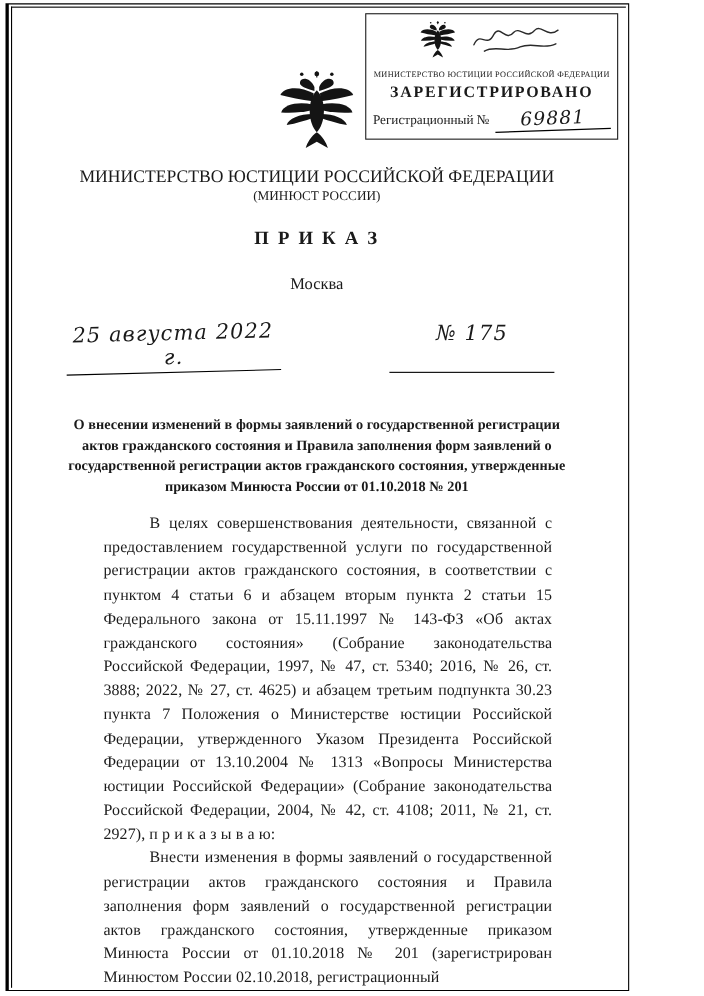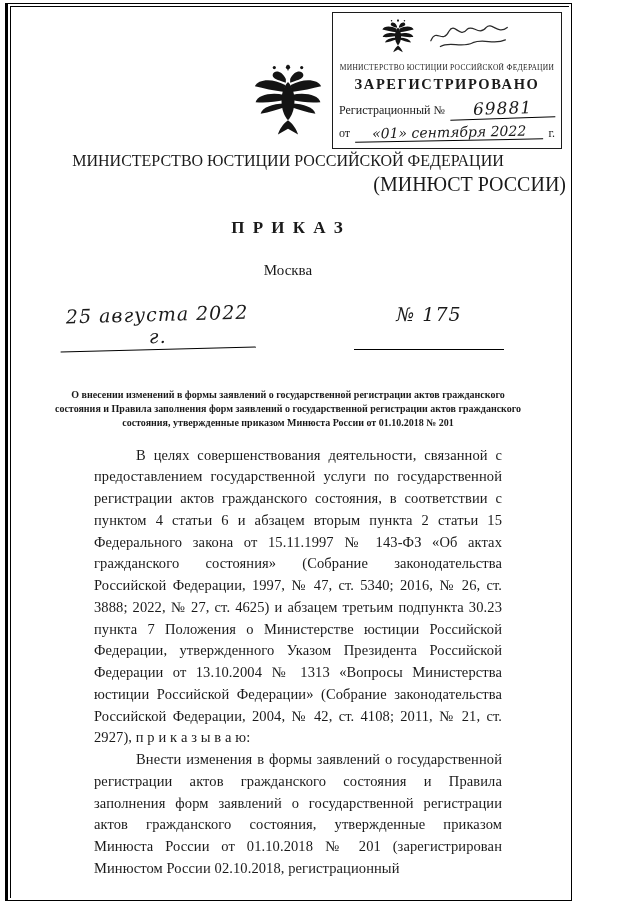--- a/index.html
+++ b/index.html
@@ -20,30 +20,30 @@
   .stamp-row{display:flex;align-items:baseline;gap:5px;font-size:12px;margin-top:5px;}
   .hw{font-family:"DejaVu Serif",serif;font-style:italic;}
   .fill{flex:1;text-align:center;border-bottom:1px solid #000;display:inline-block;}
   .stamp-reg-value{font-size:17px;transform:rotate(-2deg);letter-spacing:1px;}
   .stamp-date-value{font-size:14px;transform:rotate(-1deg);}
 
   
   .emblem{width:72px;margin:52px auto 4px;}
   .emblem svg{width:72px;height:80px;display:block;}
   .ministry{text-align:center;font-size:16px;line-height:1.32;margin-top:10px;}
-  .ministry2{text-align:right;font-size:20px;line-height:1.32;}
+  .ministry2{text-align:center;font-size:12px;line-height:1.32;}
   .doctype{text-align:center;font-weight:bold;font-size:17px;letter-spacing:2px;margin-top:20px;}
   .city{text-align:center;font-size:15px;margin-top:24px;}
 
   
   .dateline{display:flex;justify-content:space-between;margin:24px 62px 0 50px;}
   .date-box{width:195px;border-bottom:1.2px solid #000;text-align:center;font-size:19px;padding-bottom:2px;transform:rotate(-1.5deg);letter-spacing:1px;}
   .num-box{width:150px;border-bottom:1.2px solid #000;text-align:center;font-size:19px;padding-bottom:6px;letter-spacing:1px;}
 
-  .title{font-weight:bold;text-align:center;font-size:10px;line-height:1.44;margin:38px 44px 0;}
+  .title{font-weight:bold;text-align:center;font-size:13px;line-height:1.44;margin:38px 44px 0;}
 
   .bodytext{margin:14px 64px 0 84px;font-size:14.5px;line-height:1.5;text-align:justify;letter-spacing:.1px;}
   .bodytext p{margin:0;text-indent:42px;}
 
   .svgdefs{position:absolute;width:0;height:0;overflow:hidden;}
 </style>
 </head>
 <body>
 
 <svg class="svgdefs" xmlns="http://www.w3.org/2000/svg">
@@ -90,25 +90,20 @@
               <use href="#squiggle"></use>
             </svg>
         </span>
       </div>
       <div class="stamp-ministry">МИНИСТЕРСТВО ЮСТИЦИИ РОССИЙСКОЙ ФЕДЕРАЦИИ</div>
       <div class="stamp-registered">ЗАРЕГИСТРИРОВАНО</div>
       <div class="stamp-row">
         <span>Регистрационный №</span>
         <span class="hw fill stamp-reg-value">69881</span>
       </div>
-      <div class="stamp-row">
-        <span>от</span>
-        <span class="hw fill stamp-date-value">«01» сентября 2022</span>
-        <span>г.</span>
-      </div>
     </div>
 
     <div class="emblem">
       <svg>
           <use href="#eagle"></use>
         </svg>
     </div>
 
     <div class="ministry">МИНИСТЕРСТВО ЮСТИЦИИ РОССИЙСКОЙ ФЕДЕРАЦИИ</div>
     <div class="ministry2">(МИНЮСТ РОССИИ)</div>

